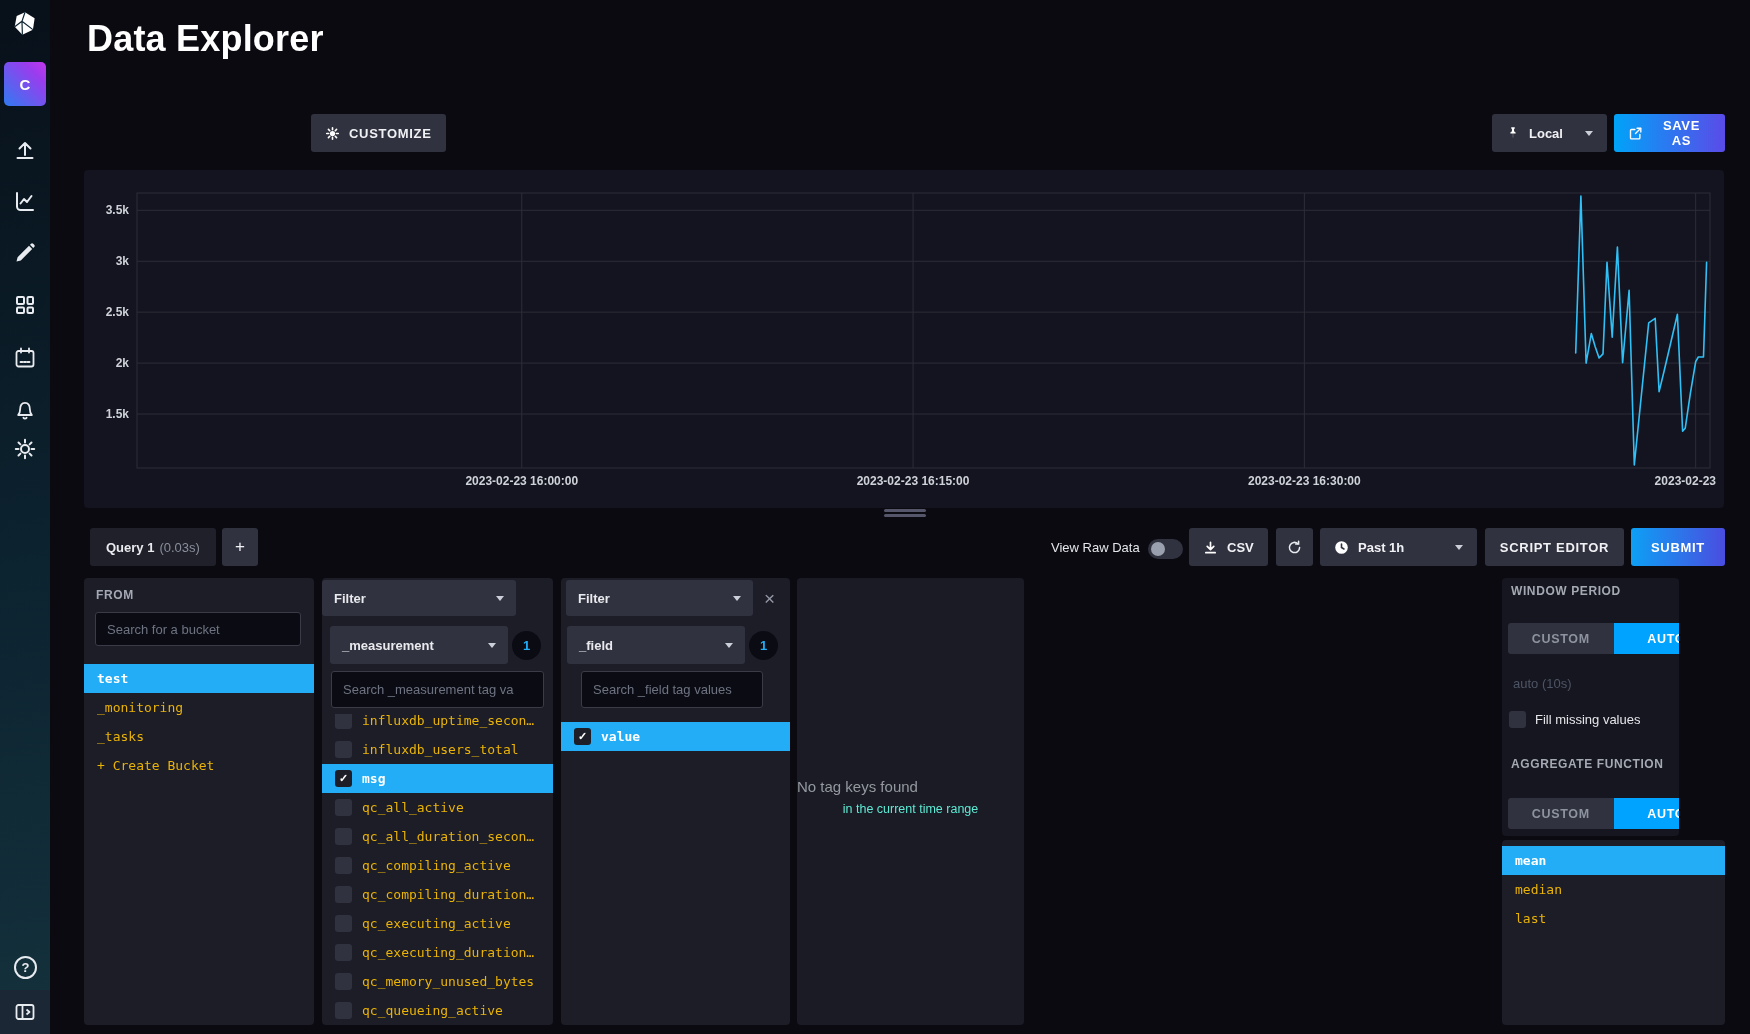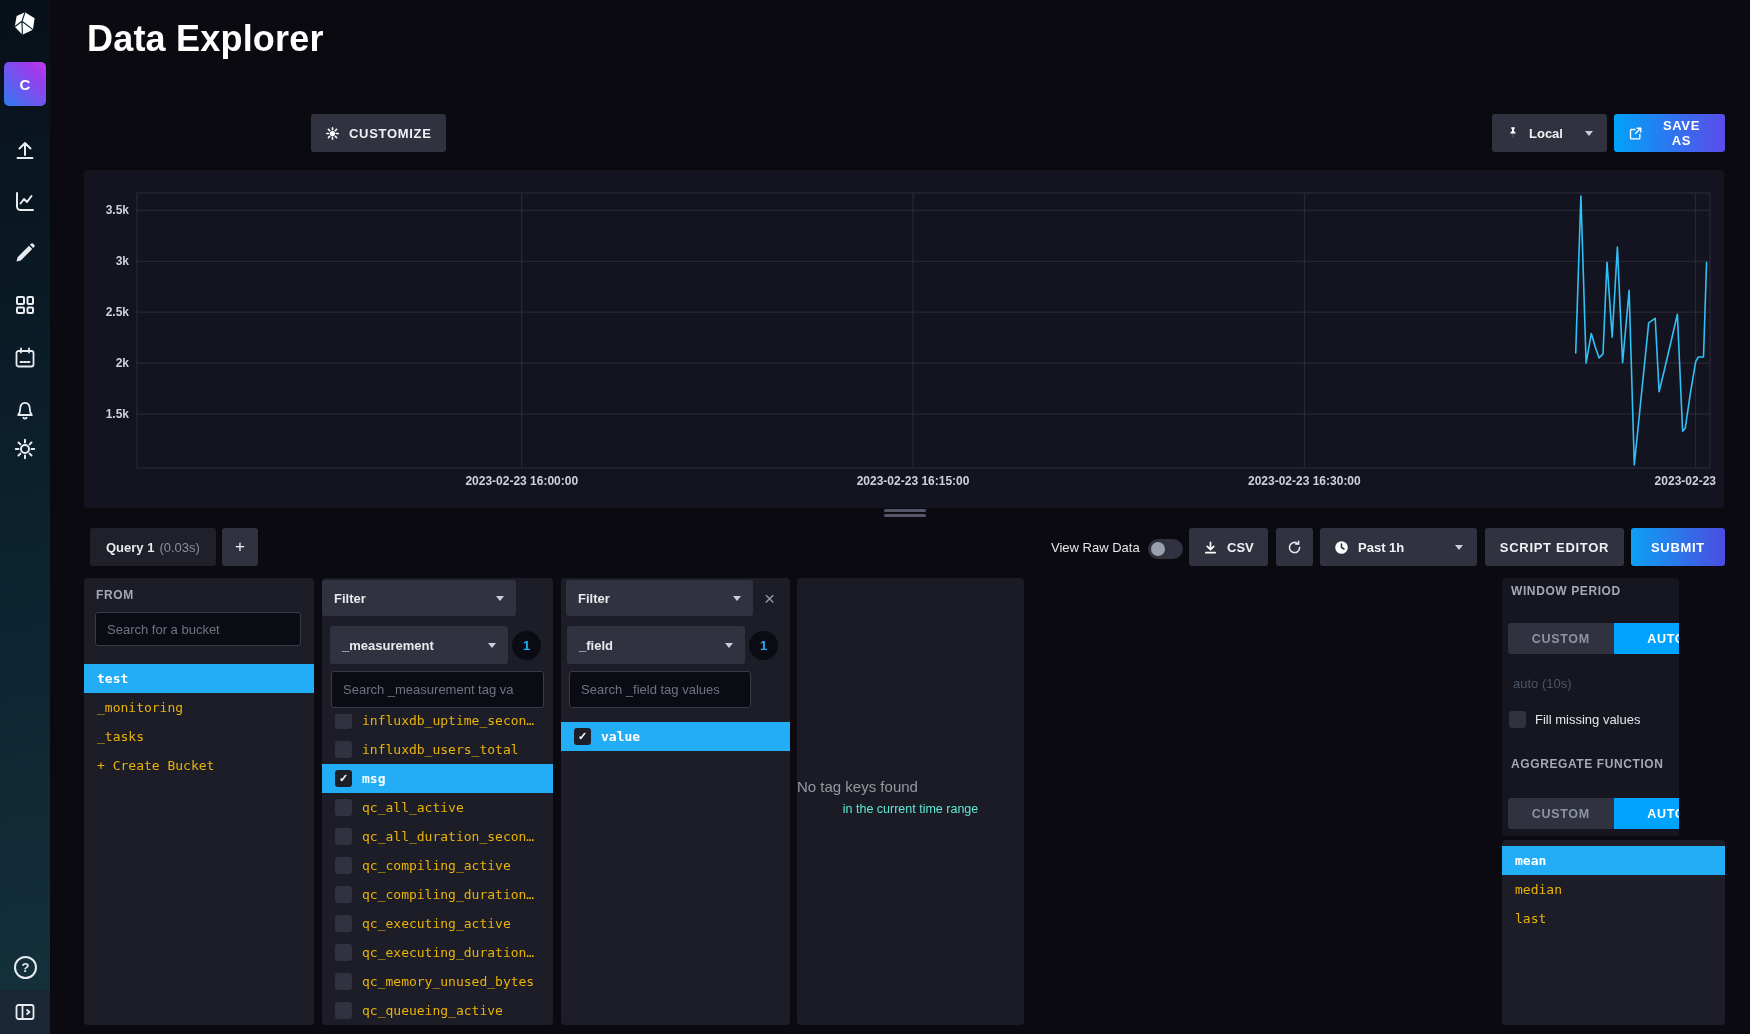--- a/index.html
+++ b/index.html
@@ -371,21 +371,21 @@
     <div class="dd-header" style="left:5px; width:187px">
       <span>Filter</span>
       <span class="caret"></span>
     </div>
     <span class="close-x" style="left:203px; top:11px">×</span>
     <div class="dd-select" style="left:6px; top:48px; width:178px">
       <span>_field</span>
       <span class="caret"></span>
     </div>
     <div class="badge" style="left:188px; top:53px">1</div>
-    <input class="search-input" style="left: 8px; top: 93px; width: 182px; height: 37px;" placeholder="Search _field tag values">
+    <input class="search-input" style="left: 20px; top: 93px; width: 182px; height: 37px;" placeholder="Search _field tag values">
     <div class="list" style="top:144px">
         <div class="lrow sel">
           <span class="cb on">✓</span>
           <span>value</span>
         </div>
       </div>
   </div>
 
   <div class="card card-empty">
     <div class="empty-line1">No tag keys found</div>

